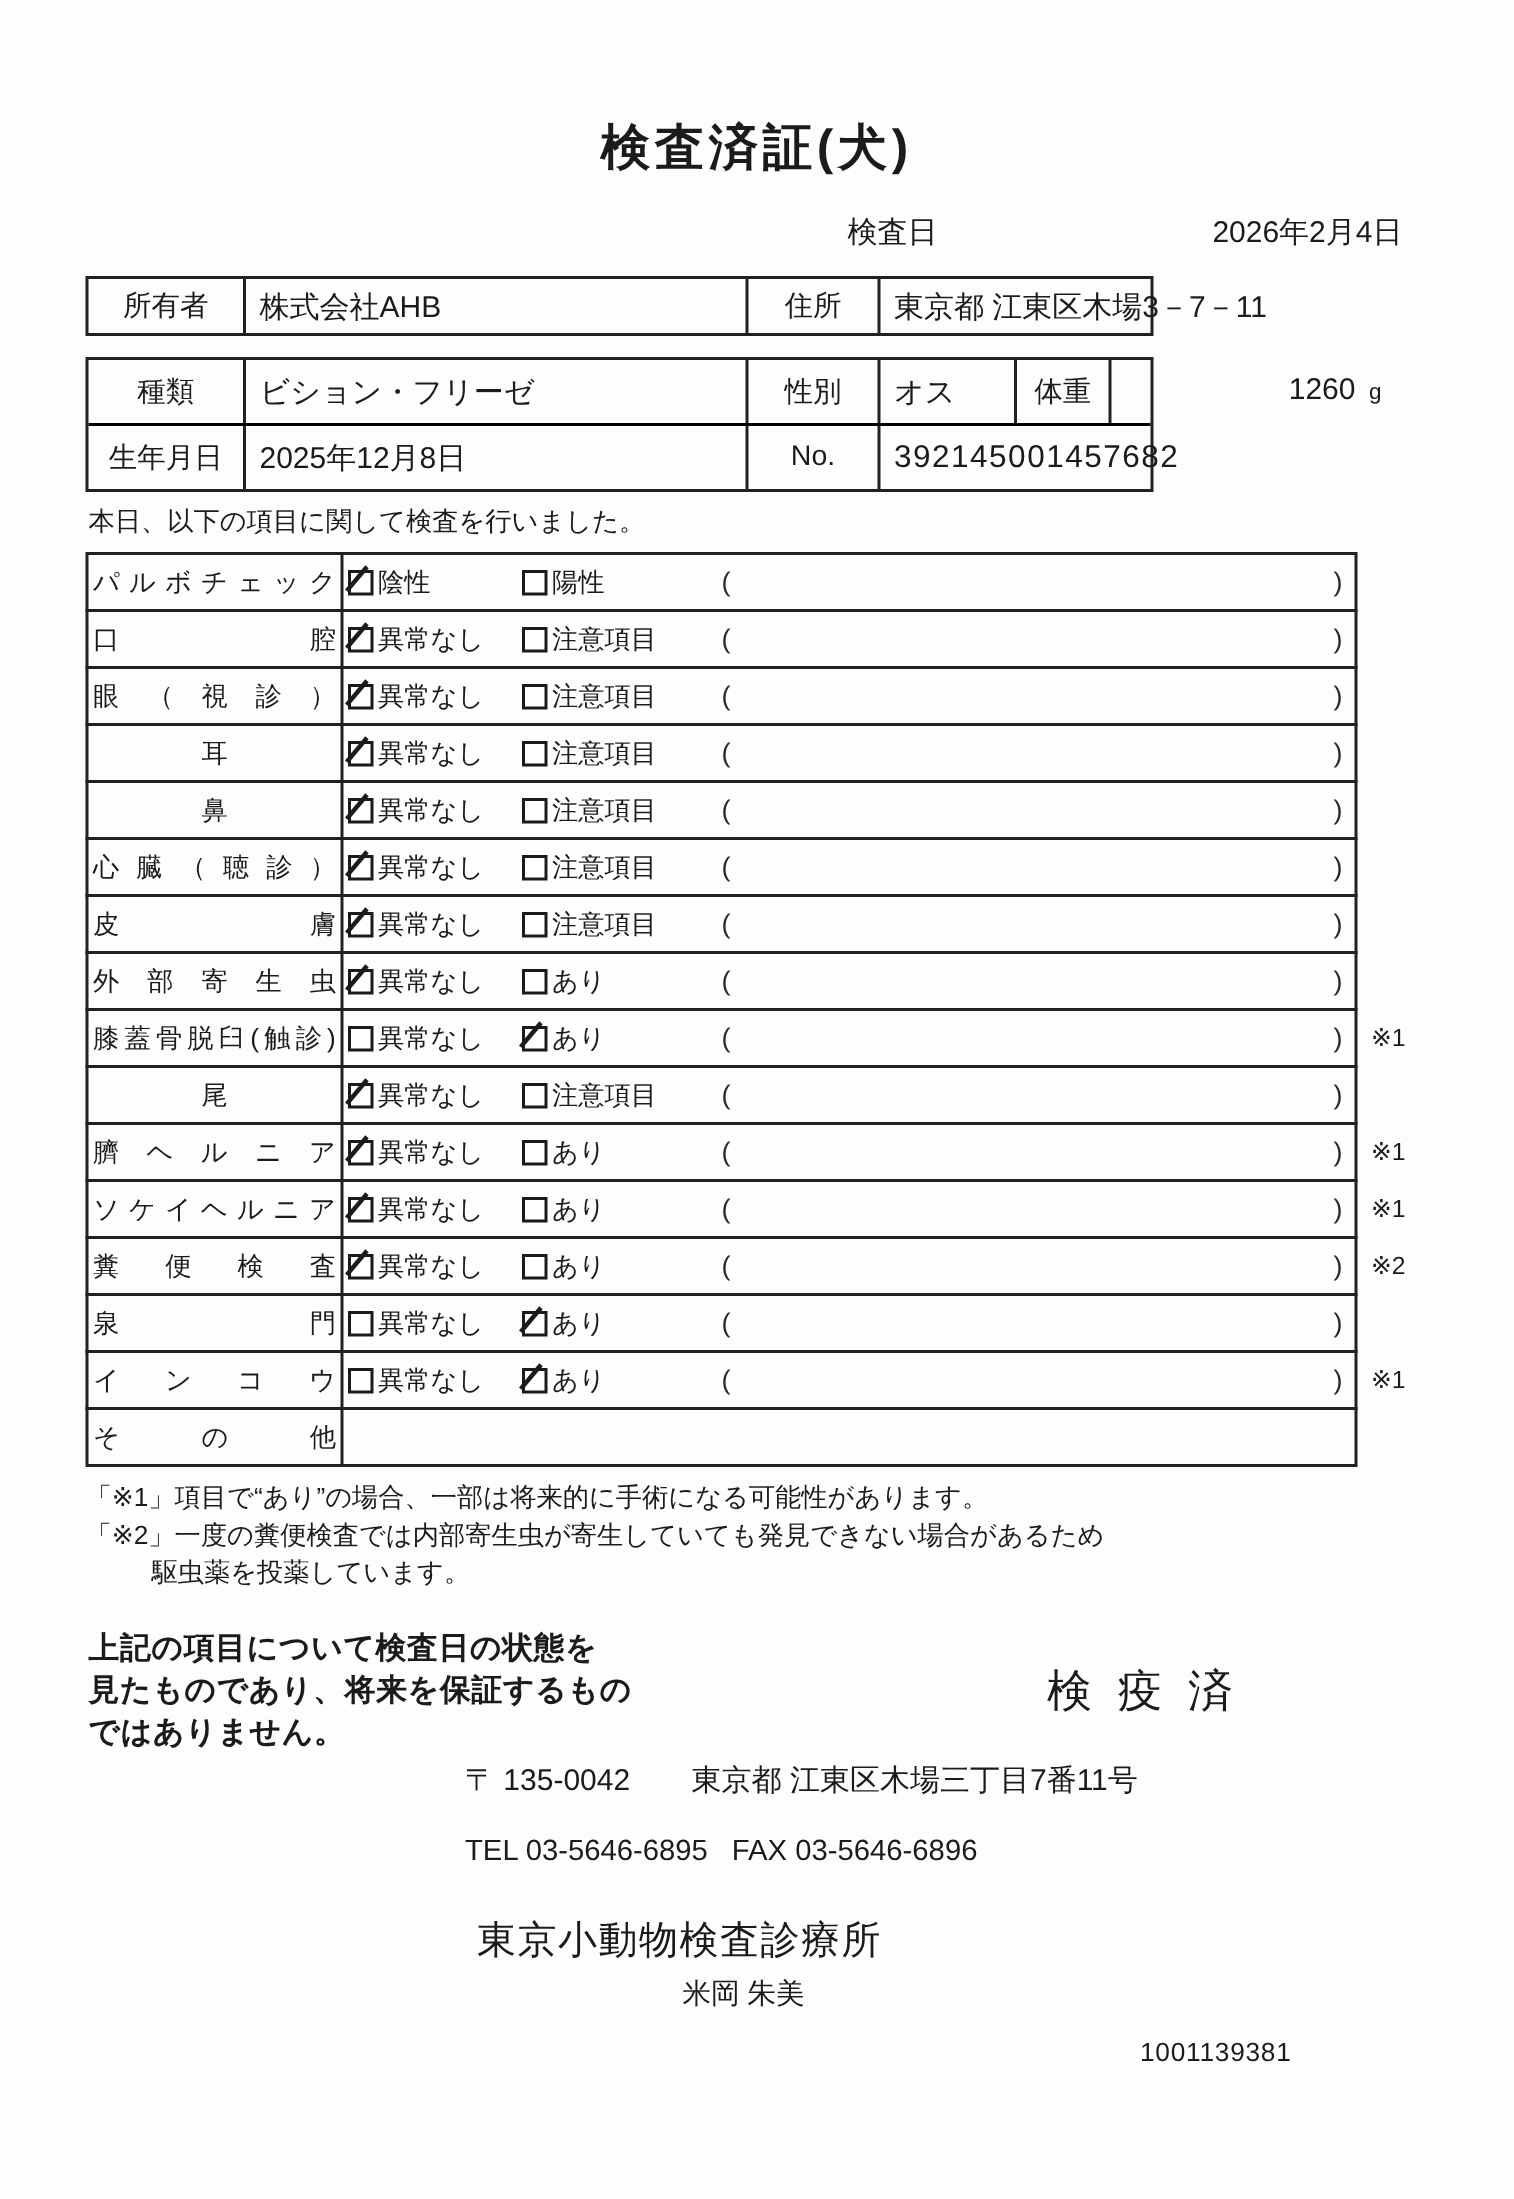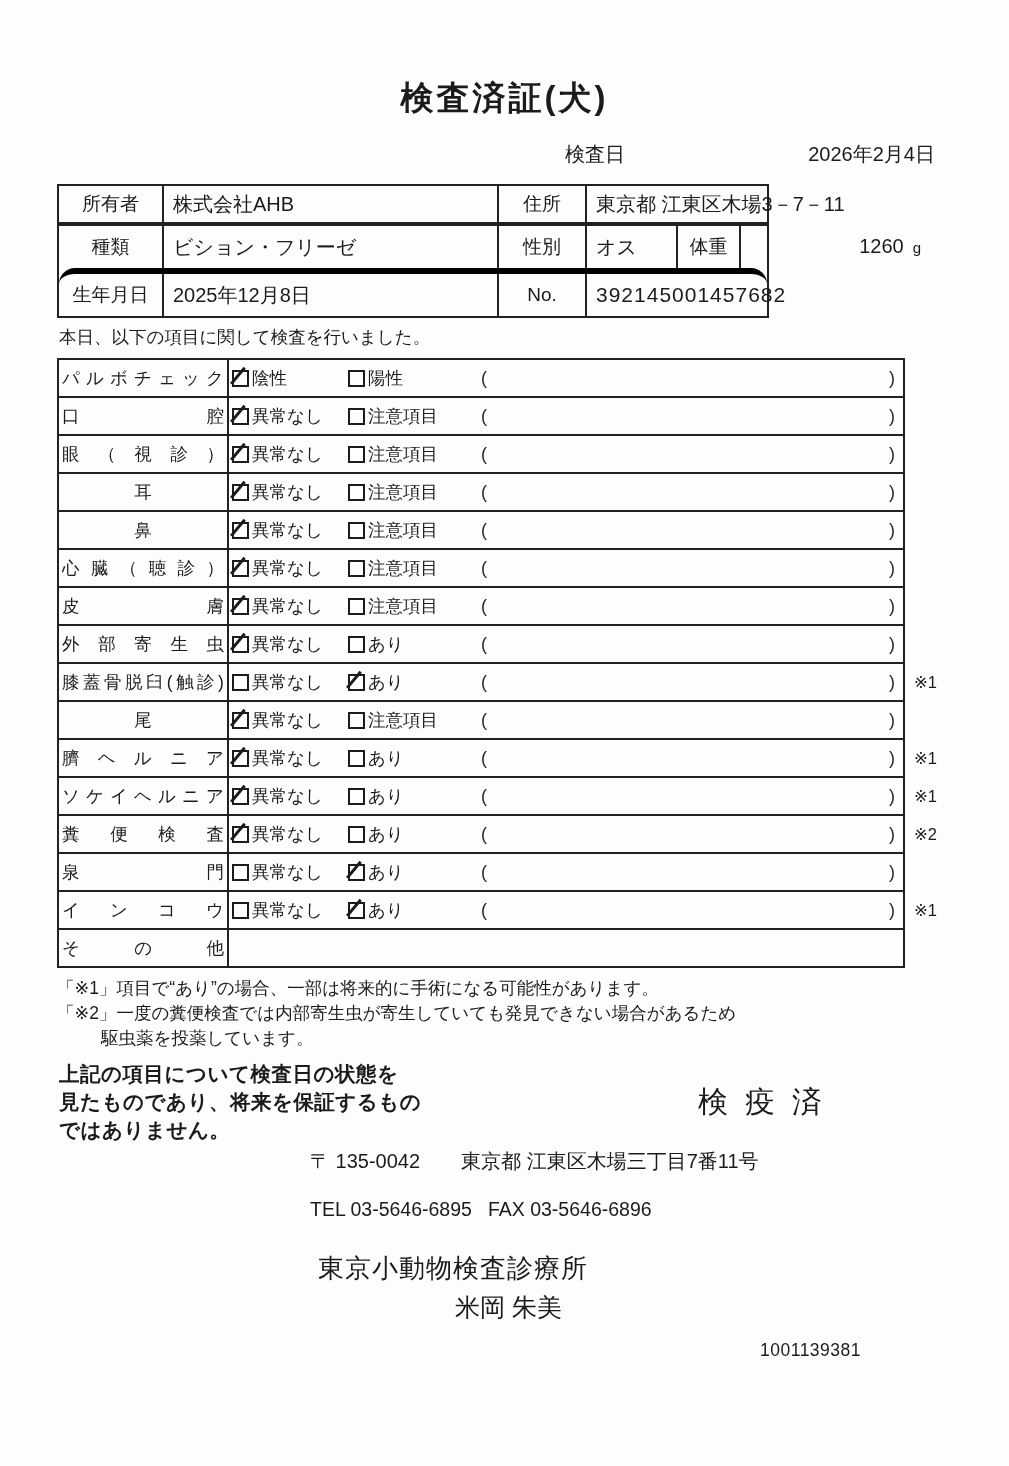--- a/index.html
+++ b/index.html
@@ -23,23 +23,23 @@
 
   .date-row{
     margin:20px 74px 16px 565px;
     display:flex;justify-content:space-between;align-items:flex-end;
     font-size:20px;
   }
 
   
   .hdr-table{margin-left:57px;width:712px;box-sizing:border-box;border:2px solid #222;}
   .tableA{margin-top:8px;display:grid;grid-template-columns:103px 335px 88px 352px;height:40px;}
-  .tableB{margin-top:0;}
+  .tableB{margin-top:14px;}
   .tableB .grid-r1{display:grid;grid-template-columns:103px 335px 88px 91px 63px 198px;height:42px;}
-  .tableB .grid-r2{display:grid;grid-template-columns:103px 335px 88px 352px;height:42px;border-top:6px solid #000000;border-radius:16px;}
+  .tableB .grid-r2{display:grid;grid-template-columns:103px 335px 88px 352px;height:42px;border-top:2px solid #000000;}
   .cell{display:flex;align-items:center;box-sizing:border-box;font-size:20px;overflow:hidden;white-space:nowrap;}
   .cell + .cell{border-left:2px solid #222;}
   .cell.lab{justify-content:center;font-size:19px;}
   .cell.val{padding-left:9px;}
   .cell.num{font-size:21px;letter-spacing:1px;}
   .cell.weight{justify-content:flex-end;align-items:baseline;padding:9px 16px 0 0;}
   .cell.weight .unit{font-size:15px;margin-left:9px;}
 
   .intro{margin:7px 12px 0 59px;font-size:17.5px;font-weight:500;}
 
@@ -66,34 +66,34 @@
 
   .cb{display:inline-block;width:13px;height:13px;border:2px solid #1b1b1b;position:relative;flex:none;margin-right:3px;box-sizing:content-box;background:#fff;}
   .cb.checked::after{
     content:"";position:absolute;left:-2px;bottom:0;width:21px;height:2.6px;background:#1b1b1b;
     transform-origin:0 100%;transform:rotate(-50deg);
   }
 
   .footnotes{margin:8px 0 0 57px;font-size:17.5px;line-height:25px;}
   .footnotes .cont{margin-left:44px;}
 
-  .disclaimer-row{margin:9px 0 0 59px;width:876px;display:flex;align-items:center;}
+  .disclaimer-row{margin:24px 0 0 59px;width:876px;display:flex;align-items:center;}
   .disclaimer{font-size:20.5px;font-weight:600;line-height:28px;letter-spacing:0.5px;}
   .stamp{
     margin-left:auto;margin-right:96px;
     font-size:30px;font-weight:500;letter-spacing:17px;white-space:nowrap;
   }
 
   .postal-row{margin:4px 0 0 310px;font-size:20px;display:flex;align-items:center;}
   .postal-row .addr{margin-left:41px;}
   .tel-row{margin:23px 0 0 310px;font-size:19.5px;display:flex;}
   .tel-row .fax{margin-left:16px;}
 
   .clinic-name{margin:30px 0 0 318px;font-size:26px;font-weight:500;letter-spacing:1px;}
-  .vet-name{margin:5px 0 0 455px;font-size:25px;}
+  .vet-name{margin:5px 0 0 455px;font-size:19px;}
   .serial{margin:16px 0 0 760px;font-size:17.5px;letter-spacing:0.5px;}
 </style>
 </head>
 <body>
 
 <div class="page">
 
   <div class="doc-title">検査済証(犬)</div>
 
   <div class="date-row">

